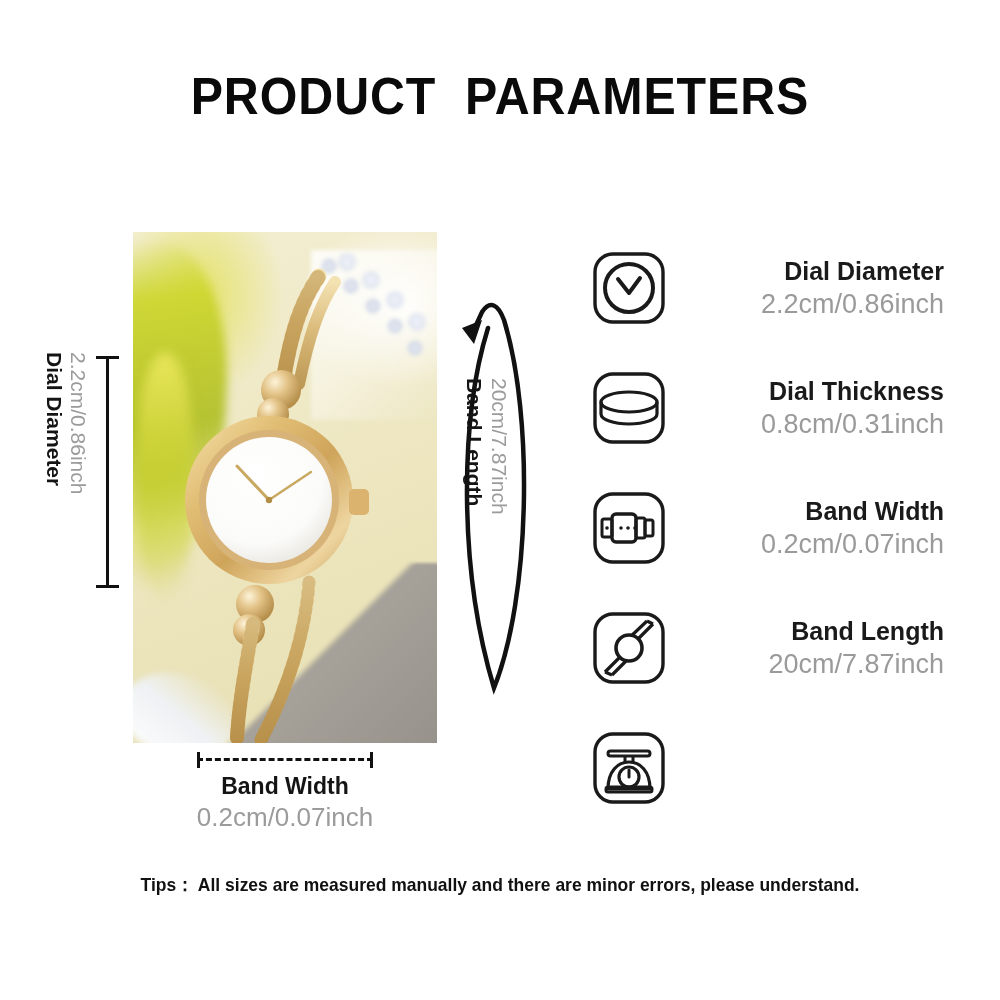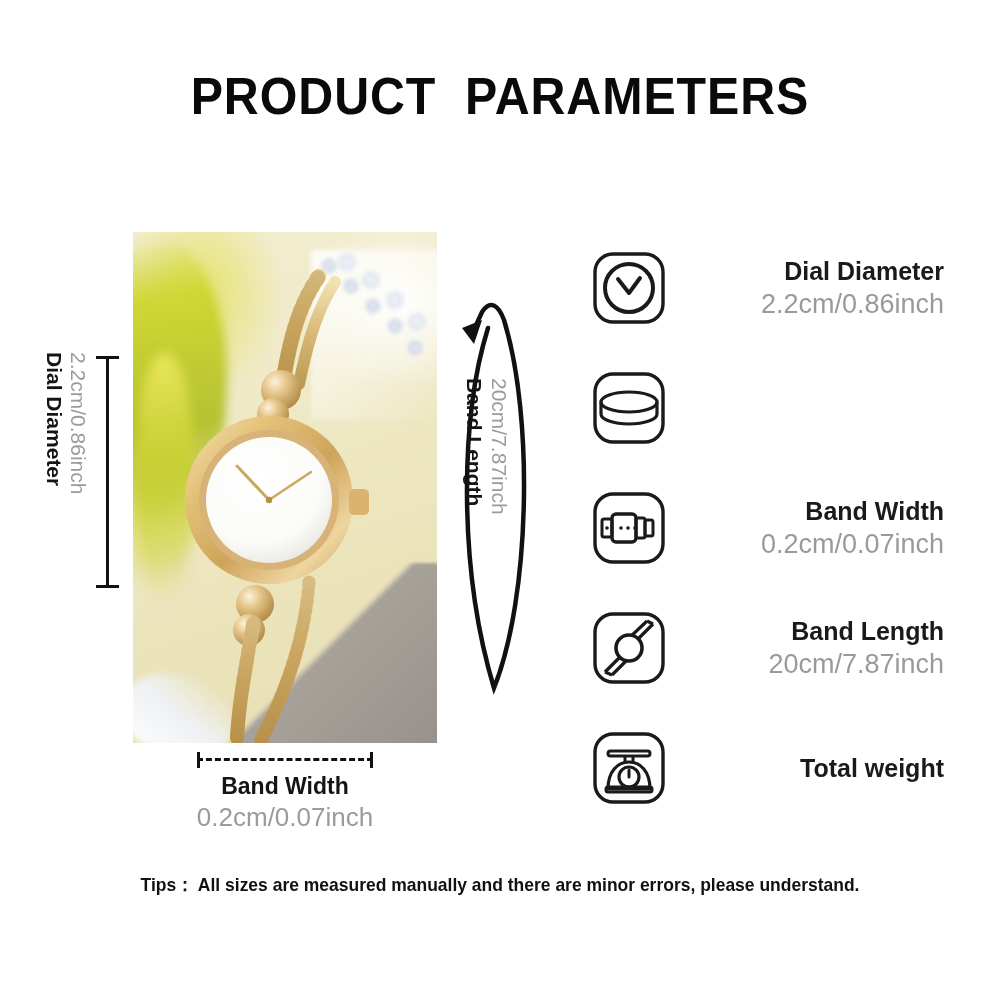--- a/index.html
+++ b/index.html
@@ -412,20 +412,24 @@
   </div>
 
   <div class="spec-row">
     <div class="spec-icon">
       <svg viewBox="0 0 78 78" width="78" height="78">
         <rect x="5" y="5" width="68" height="68" rx="18" fill="none" stroke="#1a1a1a" stroke-width="3.4"></rect>
         <ellipse cx="39" cy="33" rx="28" ry="10" fill="none" stroke="#1a1a1a" stroke-width="3.2"></ellipse>
         <path d="M11 33 L11 45 A28 10 0 0 0 67 45 L67 33" fill="none" stroke="#1a1a1a" stroke-width="3.2"></path>
       </svg>
     </div>
+    <div class="spec-text">
+      <div class="spec-name">Dial Thickness</div>
+      <div class="spec-value">0.8cm/0.31inch</div>
+    </div>
   </div>
 
   <div class="spec-row">
     <div class="spec-icon">
       <svg viewBox="0 0 78 78" width="78" height="78">
         <rect x="5" y="5" width="68" height="68" rx="18" fill="none" stroke="#1a1a1a" stroke-width="3.4"></rect>
         <rect x="12" y="30" width="10" height="18" rx="2" fill="none" stroke="#1a1a1a" stroke-width="3"></rect>
         <rect x="22" y="25" width="24" height="28" rx="4" fill="none" stroke="#1a1a1a" stroke-width="3.4"></rect>
         <rect x="46" y="29" width="9" height="20" rx="2" fill="none" stroke="#1a1a1a" stroke-width="3"></rect>
         <rect x="55" y="31" width="8" height="16" rx="2" fill="none" stroke="#1a1a1a" stroke-width="3"></rect>
@@ -463,19 +467,18 @@
         <rect x="5" y="5" width="68" height="68" rx="18" fill="none" stroke="#1a1a1a" stroke-width="3.4"></rect>
         <rect x="18" y="22" width="42" height="5" rx="2.5" fill="none" stroke="#1a1a1a" stroke-width="3"></rect>
         <path d="M35 27 L35 33 M43 27 L43 33" stroke="#1a1a1a" stroke-width="3"></path>
         <path d="M18 60 C 18 42, 28 33, 39 33 C 50 33, 60 42, 60 60 Z" fill="none" stroke="#1a1a1a" stroke-width="3.2" stroke-linejoin="round"></path>
         <rect x="16" y="58" width="46" height="5" rx="2" fill="none" stroke="#1a1a1a" stroke-width="3"></rect>
         <circle cx="39" cy="48" r="10" fill="none" stroke="#1a1a1a" stroke-width="3.2"></circle>
         <line x1="39" y1="48" x2="39" y2="41" stroke="#1a1a1a" stroke-width="3" stroke-linecap="round"></line>
       </svg>
     </div>
     <div class="spec-text">
-      <div class="spec-name">Total weight</div>
     </div>
   </div>
 
 </div>
 
 <div class="tips">Tips： All sizes are measured manually and there are minor errors, please understand.</div>
 
 </body></html>

